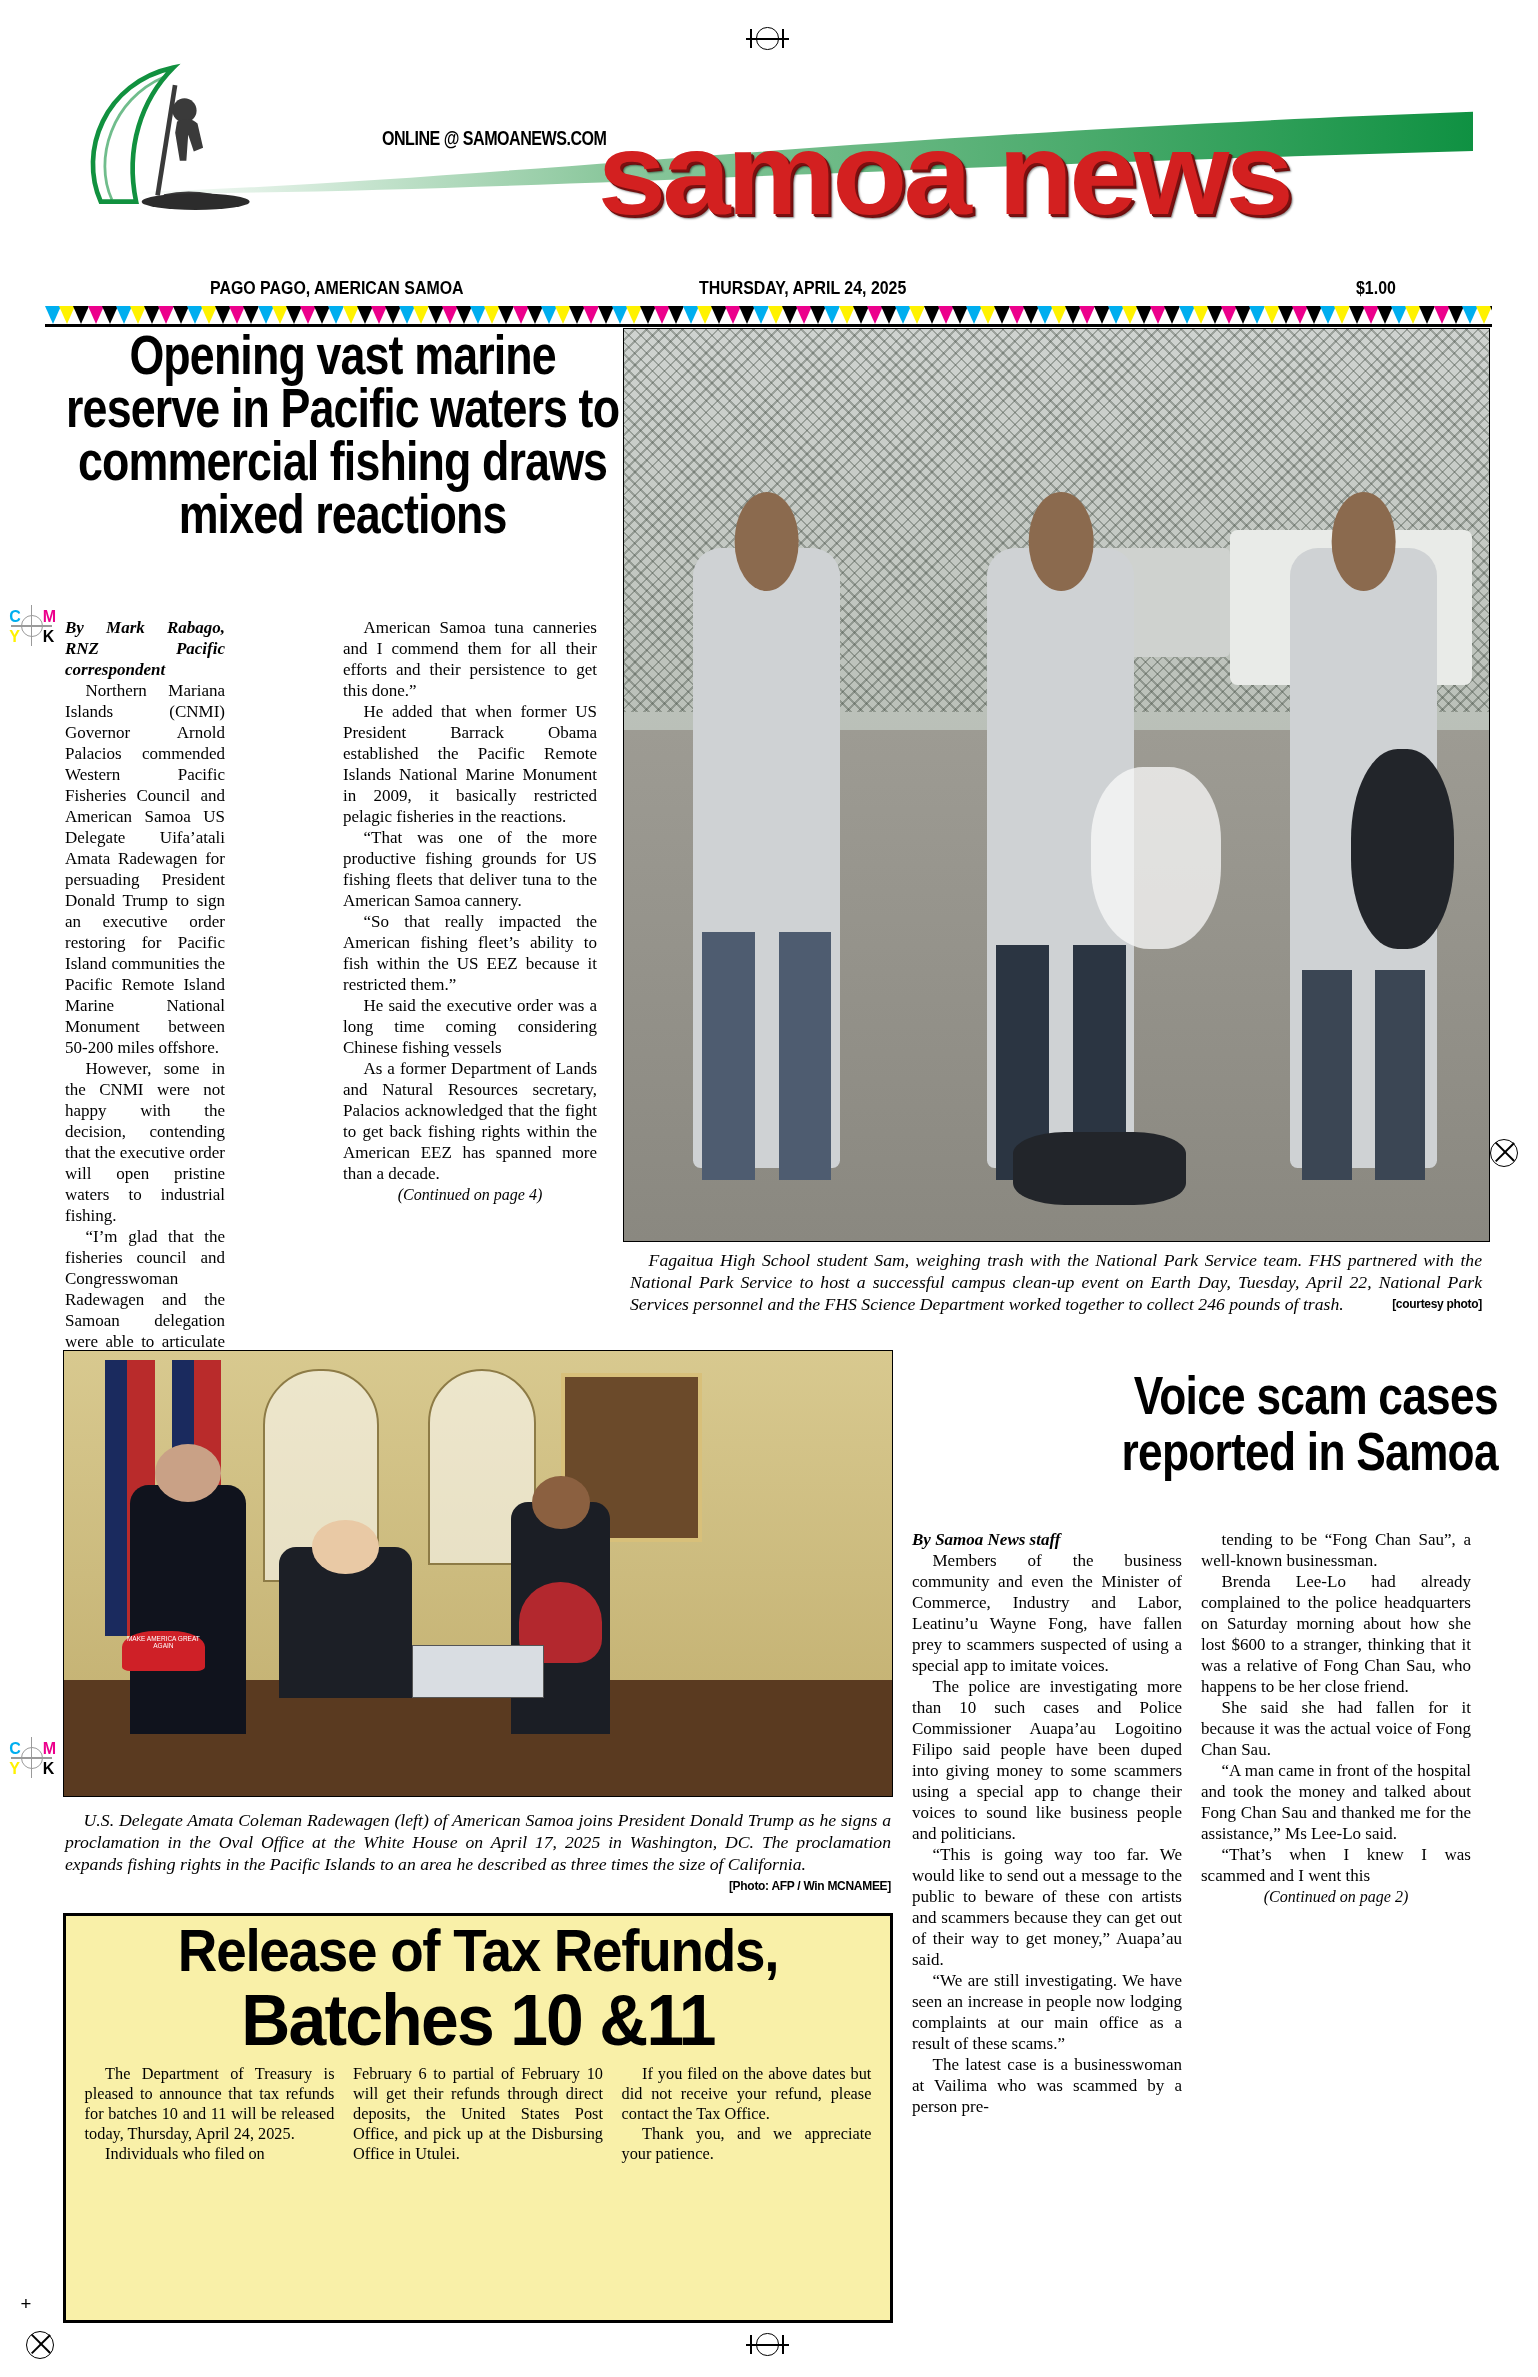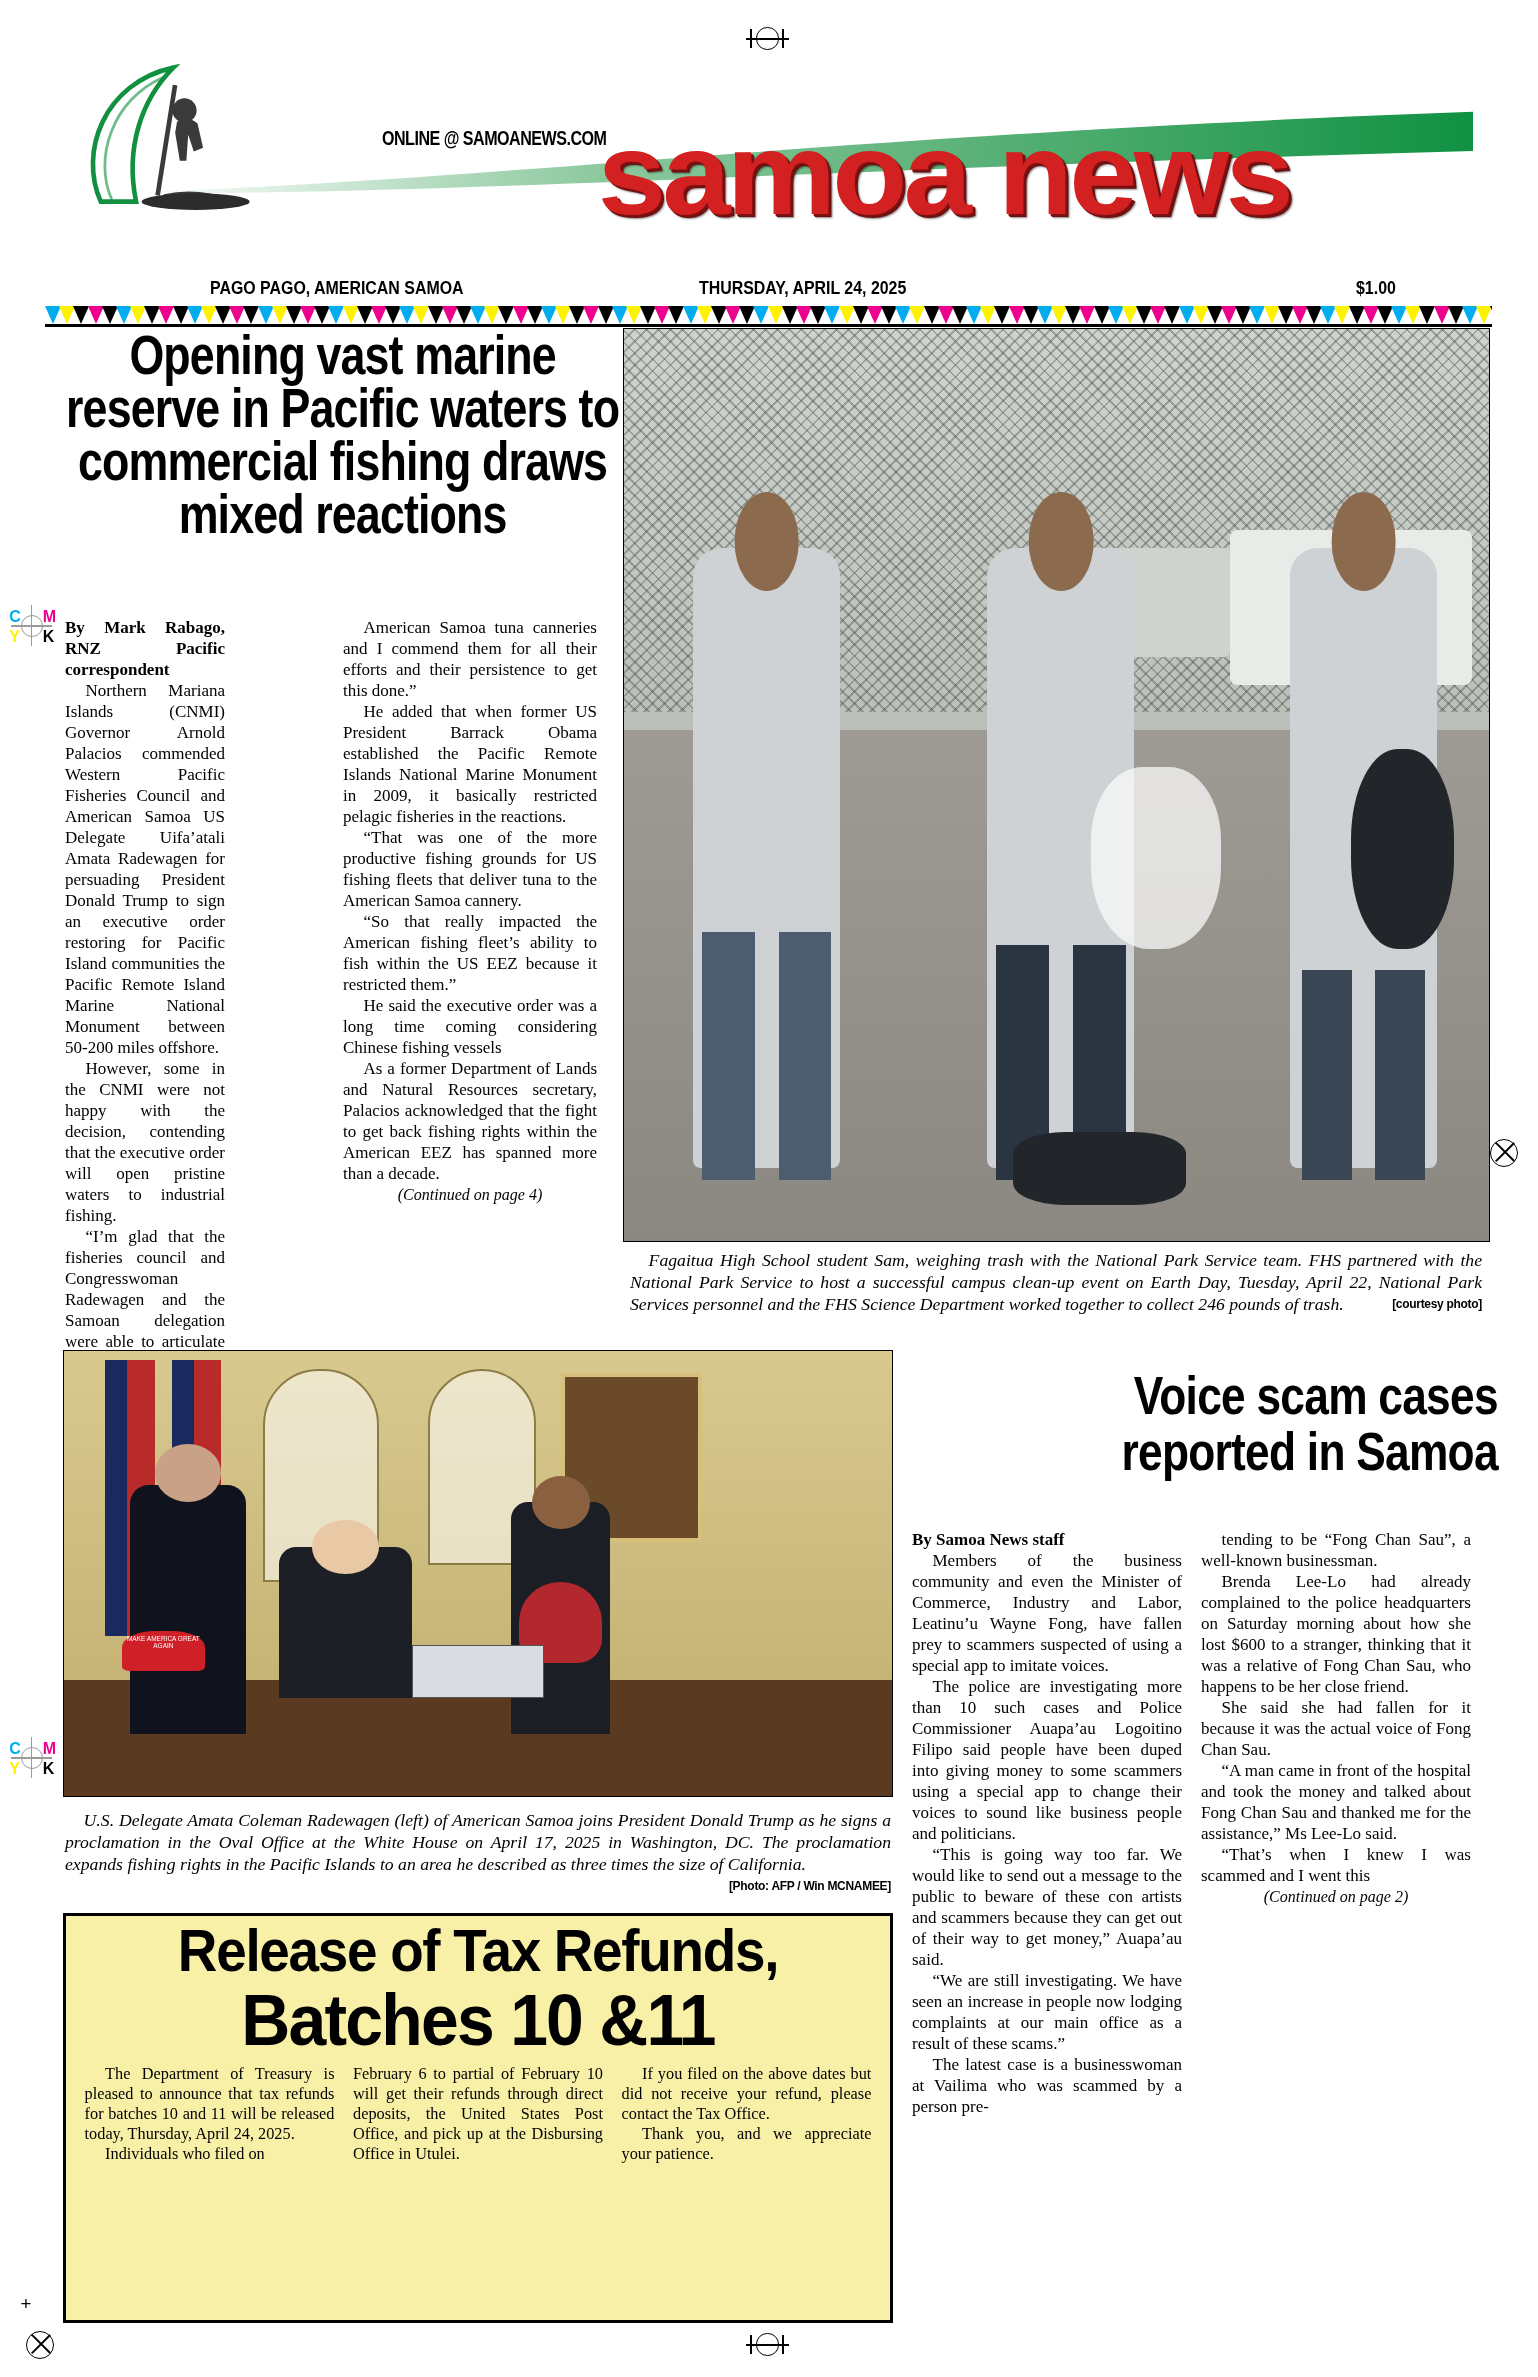--- a/index.html
+++ b/index.html
@@ -96,21 +96,21 @@
   
   .col {
     font-family: "Liberation Serif", serif;
     font-size: 17px; line-height: 21px;
     text-align: justify; text-justify: inter-word;
     color: #000;
     hyphens: auto;
   }
   .col p { text-indent: 20.5px; margin: 0; }
   .col p.noindent { text-indent: 0; }
-  .byline { font-weight: bold; text-indent: 0 !important; }
+  .byline { font-weight: bold; font-style: italic; text-indent: 0 !important; }
   .contd { text-align: center; font-style: italic; text-indent: 0 !important; font-size: 16px; }
 
   
   .hl-main {
     position: absolute; left: 63px; top: 328px; width: 559px;
     font-family: "Liberation Sans", sans-serif;
     font-weight: bold; font-size: 56px; line-height: 53px;
     letter-spacing: -1.1px;
     text-align: center;
     transform: scaleX(0.80); transform-origin: left top;

